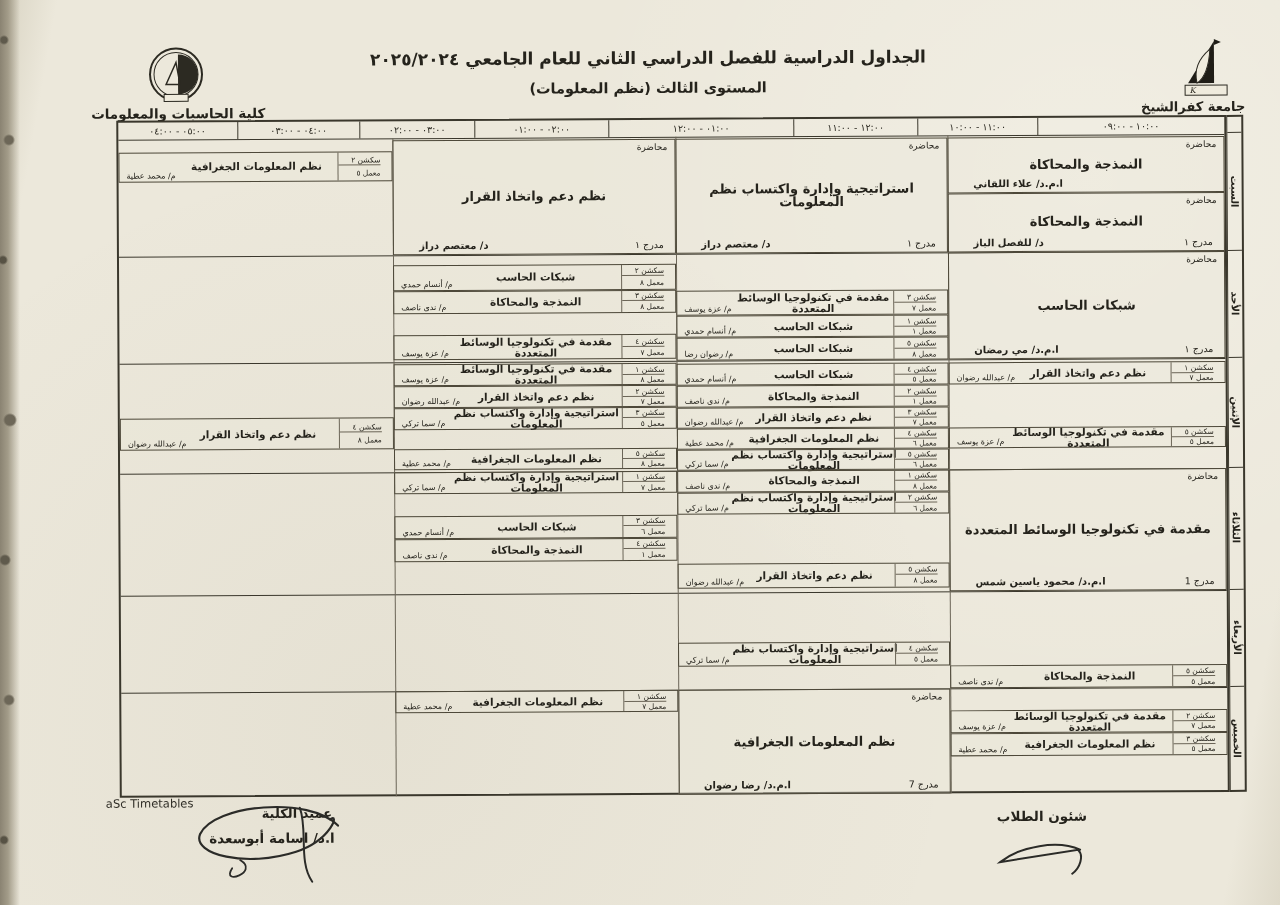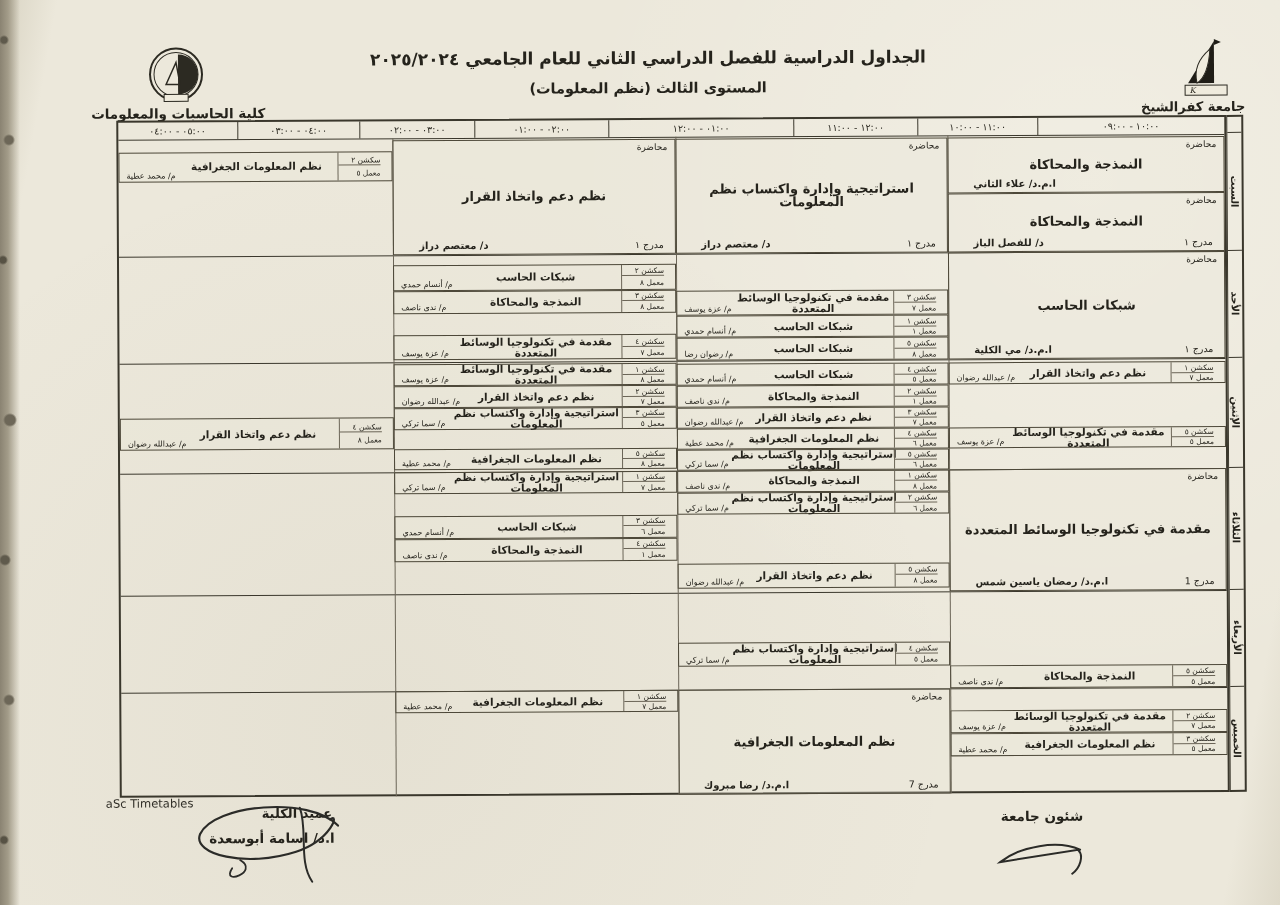--- a/index.html
+++ b/index.html
@@ -139,21 +139,21 @@
           <div class="vline" style="left: 74.95%; top: 50.76%; height: 18.48%;"></div>
           <div class="vline" style="left: 24.77%; top: 69.24%; height: 14.85%;"></div>
           <div class="vline" style="left: 50.36%; top: 69.24%; height: 14.85%;"></div>
           <div class="vline" style="left: 74.95%; top: 69.24%; height: 14.85%;"></div>
           <div class="vline" style="left: 24.77%; top: 84.09%; height: 15.91%;"></div>
           <div class="vline" style="left: 50.36%; top: 84.09%; height: 15.91%;"></div>
           <div class="vline" style="left: 74.95%; top: 84.09%; height: 15.91%;"></div>
           <div class="cell lecture" style="left: 74.95%; width: 25.05%; top: 0.3%; height: 8.49%;">
             <div class="note">محاضرة</div>
             <div class="course">النمذجة والمحاكاة</div>
-            <div class="teacher">ا.م.د/ علاء الثاني</div>
+            <div class="teacher">ا.م.د/ علاء اللقاني</div>
           </div>
           <div class="cell lecture" style="left: 74.95%; width: 25.05%; top: 8.79%; height: 8.94%;">
             <div class="note">محاضرة</div>
             <div class="course">النمذجة والمحاكاة</div>
             <div class="teacher">د/ للفصل الباز</div>
             <div class="room">مدرج ١</div>
           </div>
           <div class="cell lecture" style="left: 50.36%; width: 24.59%; top: 0.3%; height: 17.43%;">
             <div class="note">محاضرة</div>
             <div class="course">استراتيجية وإدارة واكتساب نظم المعلومات</div>
@@ -170,21 +170,21 @@
             <div class="course">نظم المعلومات الجغرافية</div>
             <div class="teacher">م/ محمد عطية</div>
             <div class="seclab">
               <div class="s1">سكشن ٢</div>
               <div>معمل ٥</div>
             </div>
           </div>
           <div class="cell lecture" style="left: 74.95%; width: 25.05%; top: 17.73%; height: 16.36%;">
             <div class="note">محاضرة</div>
             <div class="course">شبكات الحاسب</div>
-            <div class="teacher">ا.م.د/ مي الكلية</div>
+            <div class="teacher">ا.م.د/ مي رمضان</div>
             <div class="room">مدرج ١</div>
           </div>
           <div class="cell section" style="left: 24.77%; width: 25.59%; top: 19.24%; height: 3.94%;">
             <div class="course">شبكات الحاسب</div>
             <div class="teacher">م/ أنسام حمدي</div>
             <div class="seclab">
               <div class="s1">سكشن ٢</div>
               <div>معمل ٨</div>
             </div>
           </div>
@@ -320,21 +320,21 @@
             <div class="course">نظم دعم واتخاذ القرار</div>
             <div class="teacher">م/ عبدالله رضوان</div>
             <div class="seclab">
               <div class="s1">سكشن ٤</div>
               <div>معمل ٨</div>
             </div>
           </div>
           <div class="cell lecture" style="left: 74.95%; width: 25.05%; top: 50.76%; height: 18.48%;">
             <div class="note">محاضرة</div>
             <div class="course">مقدمة في تكنولوجيا الوسائط المتعددة</div>
-            <div class="teacher">ا.م.د/ رمضان ياسين شمس</div>
+            <div class="teacher">ا.م.د/ محمود ياسين شمس</div>
             <div class="room">مدرج 1</div>
           </div>
           <div class="cell section" style="left: 50.36%; width: 24.59%; top: 50.76%; height: 3.33%;">
             <div class="course">النمذجة والمحاكاة</div>
             <div class="teacher">م/ ندى ناصف</div>
             <div class="seclab">
               <div class="s1">سكشن ١</div>
               <div>معمل ٨</div>
             </div>
           </div>
@@ -390,21 +390,21 @@
             <div class="course">النمذجة والمحاكاة</div>
             <div class="teacher">م/ ندى ناصف</div>
             <div class="seclab">
               <div class="s1">سكشن ٥</div>
               <div>معمل ٥</div>
             </div>
           </div>
           <div class="cell lecture" style="left: 50.36%; width: 24.59%; top: 84.09%; height: 15.91%;">
             <div class="note">محاضرة</div>
             <div class="course">نظم المعلومات الجغرافية</div>
-            <div class="teacher">ا.م.د/ رضا مبروك</div>
+            <div class="teacher">ا.م.د/ رضا رضوان</div>
             <div class="room">مدرج 7</div>
           </div>
           <div class="cell section" style="left: 74.95%; width: 25.05%; top: 87.42%; height: 3.48%;">
             <div class="course">مقدمة في تكنولوجيا الوسائط المتعددة</div>
             <div class="teacher">م/ عزة يوسف</div>
             <div class="seclab">
               <div class="s1">سكشن ٢</div>
               <div>معمل ٧</div>
             </div>
           </div>
@@ -458,20 +458,20 @@
     <div class="asc">aSc Timetables</div>
     <div class="dean-title">عميد الكلية</div>
     <div class="dean-name">ا.د/ اسامة أبوسعدة</div>
     <div class="sig" style="left:178px;top:788px;">
       <svg width="185" height="100" viewBox="0 0 185 100">
         <path d="M158 36 C130 6 34 14 20 44 C12 64 66 78 116 62 C152 50 160 22 150 30" fill="none" stroke="#2b2b28" stroke-width="2.2" stroke-linecap="round"></path>
         <path d="M120 18 C128 40 118 72 132 92" fill="none" stroke="#2b2b28" stroke-width="2" stroke-linecap="round"></path>
         <path d="M60 70 C80 82 40 96 52 78" fill="none" stroke="#2b2b28" stroke-width="1.8" stroke-linecap="round"></path>
       </svg>
     </div>
-    <div class="students">شئون جامعة</div>
+    <div class="students">شئون الطلاب</div>
     <div class="sig" style="left:990px;top:838px;">
       <svg width="95" height="45" viewBox="0 0 95 45">
         <path d="M88 14 C66 4 28 10 8 26 L86 14 C92 20 88 32 80 38" fill="none" stroke="#2b2b28" stroke-width="2" stroke-linecap="round"></path>
       </svg>
     </div>
   </div>
 </div>
 
 </body></html>

